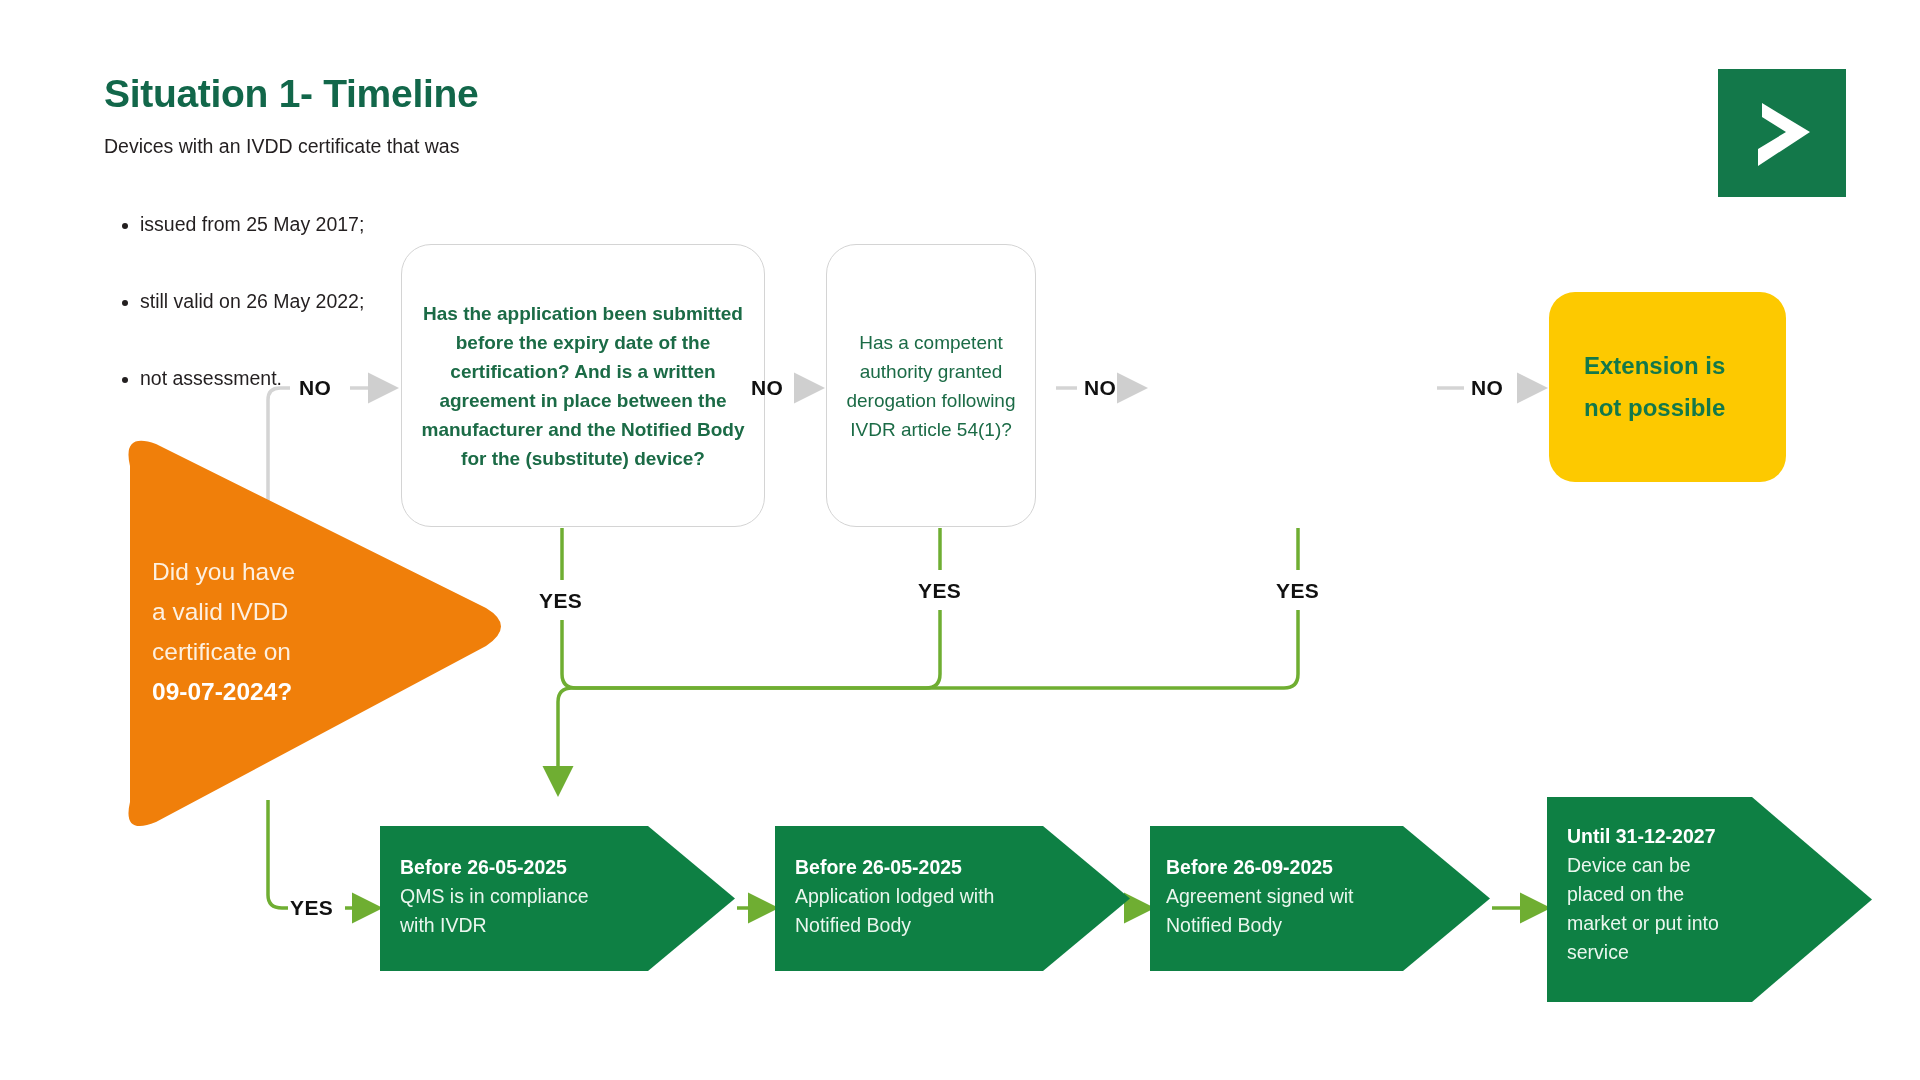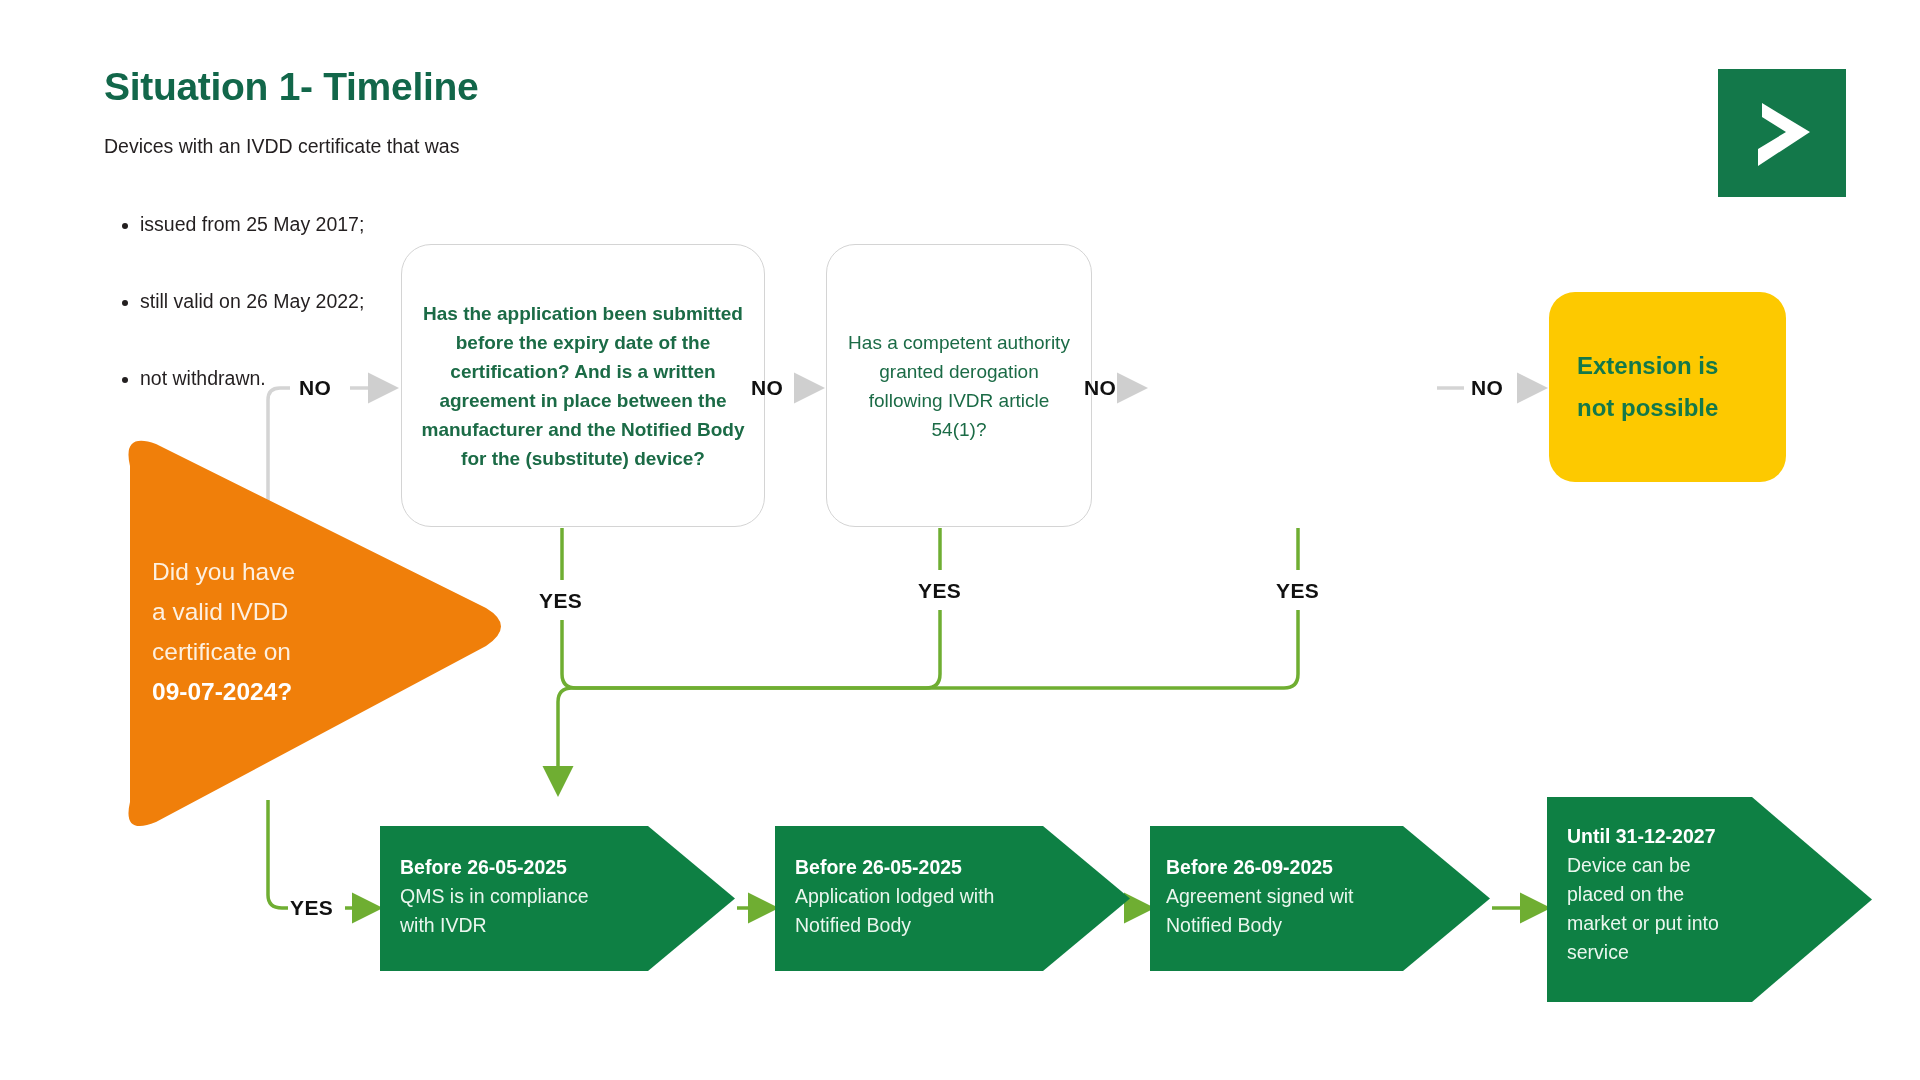--- a/index.html
+++ b/index.html
@@ -8,21 +8,21 @@
     width:1920px;height:1080px;
     background:#ffffff;
     font-family:"Liberation Sans", sans-serif;
     overflow:hidden;
     position:relative;
   }
   #stage{position:absolute;left:0;top:0;width:1920px;height:1080px;}
 
   
   #title{
-    position:absolute;left:104px;top:65px;
+    position:absolute;left:104px;top:72px;
     font-size:39px;font-weight:bold;color:#12674A;
     letter-spacing:-0.3px;white-space:nowrap;
   }
   #intro{
     position:absolute;left:104px;top:135px;
     font-size:19.5px;color:#231F20;white-space:nowrap;
   }
   #bullets{
     position:absolute;left:104px;top:162px;
     margin:0;padding:0 0 0 36px;
@@ -48,30 +48,30 @@
     background:#ffffff;
     border:1.8px solid #D4D4D4;
     border-radius:30px;
     display:flex;align-items:center;justify-content:center;
     text-align:center;
     color:#1B6B46;
     font-size:19px;line-height:29px;
     padding:8px 14px;
   }
   #dbox1{left:401px;top:244px;width:364px;height:283px;font-weight:bold;}
-  #dbox2{left:826px;top:244px;width:266px;height:283px;border-radius:29px;}
+  #dbox2{left:826px;top:244px;width:210px;height:283px;}
   #dbox3{left:1148px;top:244px;width:288px;height:283px;}
 
   
   #yellow{
     position:absolute;left:1549px;top:292px;width:237px;height:190px;
     background:#FDC900;border-radius:26px;
     display:flex;align-items:center;
     color:#13784A;font-size:24px;font-weight:bold;line-height:42px;
-    padding-left:28px;box-sizing:border-box;
+    padding-left:35px;box-sizing:border-box;
   }
 
   
   #orange-wrap{position:absolute;left:100px;top:418px;width:412px;height:430px;}
   #orange-text{
     position:absolute;left:152px;top:552px;
     color:#FDF0E0;font-size:24.5px;line-height:40px;
     width:240px;
   }
   #orange-text b{color:#ffffff;}
@@ -152,21 +152,21 @@
     <path d="M 737,908 L 772,908" fill="none" stroke="#6FAE32" stroke-width="3.5" marker-end="url(#arrow-lime)"></path>
     <path d="M 1132,908 L 1148,908" fill="none" stroke="#6FAE32" stroke-width="3.5" marker-end="url(#arrow-lime)"></path>
     <path d="M 1492,908 L 1544,908" fill="none" stroke="#6FAE32" stroke-width="3.5" marker-end="url(#arrow-lime)"></path>
   </svg>
 
   <div id="title">Situation 1- Timeline</div>
   <div id="intro">Devices with an IVDD certificate that was</div>
   <ul id="bullets">
     <li>issued from 25 May 2017;</li>
     <li>still valid on 26 May 2022;</li>
-    <li>not withdrawn.</li>
+    <li>not assessment.</li>
   </ul>
 
   <div id="logo">
     <svg width="128" height="128" viewBox="0 0 128 128">
       <path d="M44 34 L92 63 L40 97 L40 80 L68 63 L44 48 Z" fill="#FFFFFF"></path>
     </svg>
   </div>
 
   <div id="orange-wrap">
     <svg width="412" height="430" viewBox="0 0 412 430">

